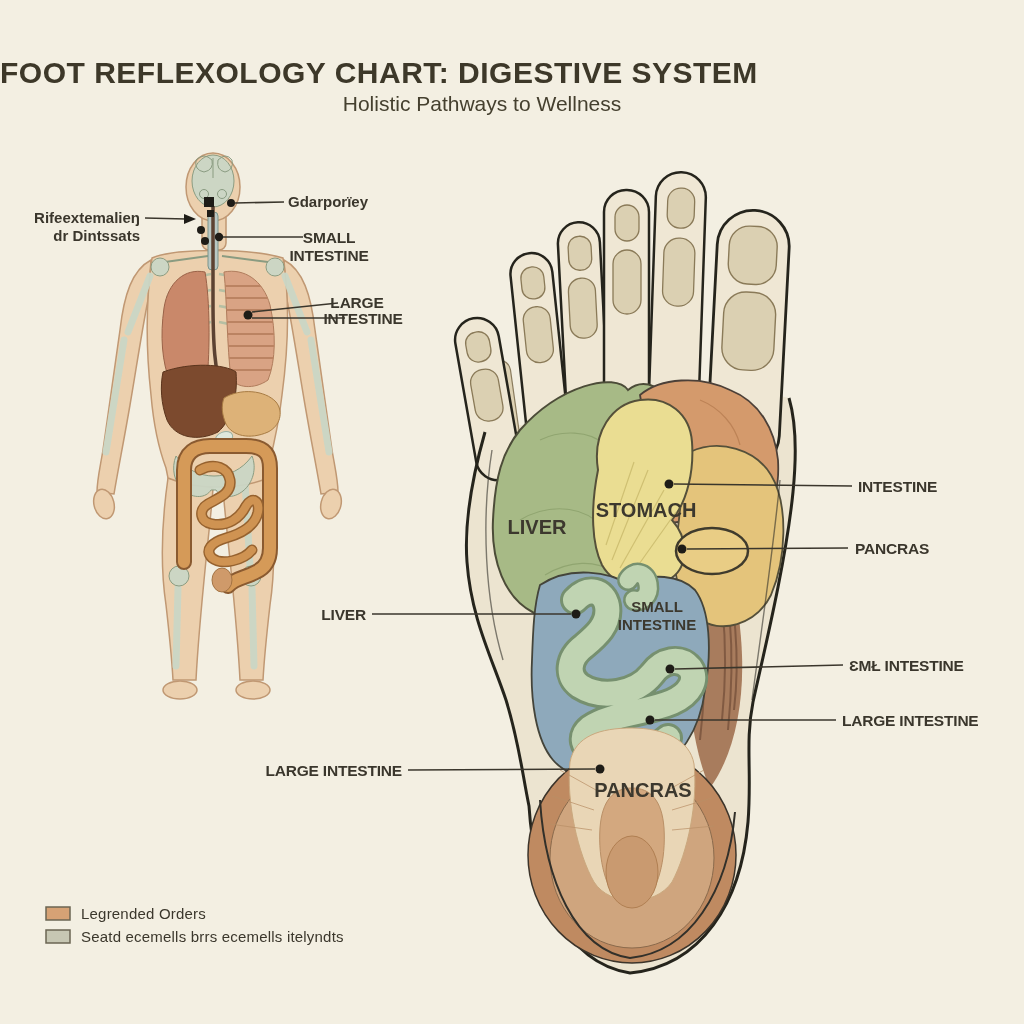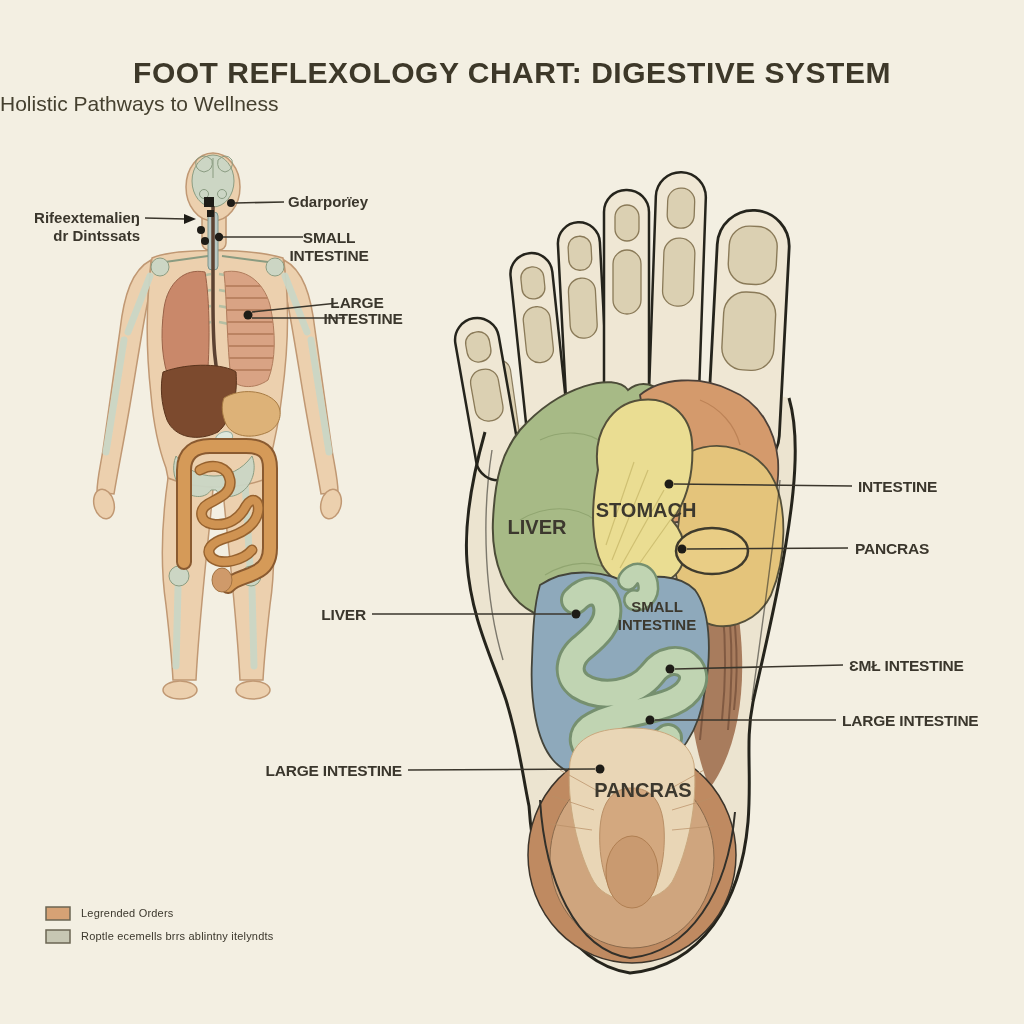--- a/index.html
+++ b/index.html
@@ -4,36 +4,36 @@
 <style>
   html,body{margin:0;padding:0;}
   body{
     width:1024px;height:1024px;position:relative;overflow:hidden;
     background:#f3efe2;
     font-family:"Liberation Sans","DejaVu Sans",sans-serif;
     color:#3a362c;
   }
   .stage{position:absolute;inset:0;}
   .title{
-    position:absolute;left:0;top:56px;width:1024px;text-align:center;
+    position:absolute;left:0;top:56px;width:1024px;text-align:left;
     font-size:30px;font-weight:700;letter-spacing:.5px;color:#3d3829;
   }
   .subtitle{
-    position:absolute;left:0;top:92px;width:964px;
+    position:absolute;left:0;top:92px;width:964px;text-align:center;
     font-size:21px;font-weight:400;color:#45402f;
   }
   svg{position:absolute;left:0;top:0;}
   .lbl{font:700 15.5px "Liberation Sans","DejaVu Sans",sans-serif;fill:#3a362c;letter-spacing:-.2px;}
   .lblmix{font:600 15px "Liberation Sans","DejaVu Sans",sans-serif;fill:#3a362c;}
   .zbig{font:700 20px "Liberation Sans","DejaVu Sans",sans-serif;fill:#3c382e;}
   .zsm{font:700 15px "Liberation Sans","DejaVu Sans",sans-serif;fill:#3c382e;}
   .legend{position:absolute;left:45px;top:905px;}
   .legend-row{display:flex;align-items:center;margin-bottom:7px;height:16px;}
   .legend-row svg{position:static;display:block;margin-right:10px;}
-  .legend-label{font-size:11px;font-weight:500;color:#3b372c;letter-spacing:.2px;}
+  .legend-label{font-size:15px;font-weight:500;color:#3b372c;letter-spacing:.2px;}
 </style>
 </head>
 <body>
 
 <div class="stage">
 
   <div class="title">FOOT REFLEXOLOGY CHART: DIGESTIVE SYSTEM</div>
   <div class="subtitle">Holistic Pathways to Wellness</div>
 
   <svg width="1024" height="1024" viewBox="0 0 1024 1024">
@@ -294,17 +294,17 @@
     <div class="legend-row">
       <svg width="26" height="15">
           <rect x="1" y="1" width="24" height="13" stroke="#6b6553" stroke-width="1.5" fill="#d6a275"></rect>
         </svg>
       <span class="legend-label">Legrended Orders</span>
     </div>
     <div class="legend-row">
       <svg width="26" height="15">
           <rect x="1" y="1" width="24" height="13" stroke="#6b6553" stroke-width="1.5" fill="#c7c7b3"></rect>
         </svg>
-      <span class="legend-label">Roptle ecemells brrs ablintny itelyndts</span>
+      <span class="legend-label">Seatd ecemells brrs ecemells itelyndts</span>
     </div>
   </div>
 
 </div>
 
 </body></html>

